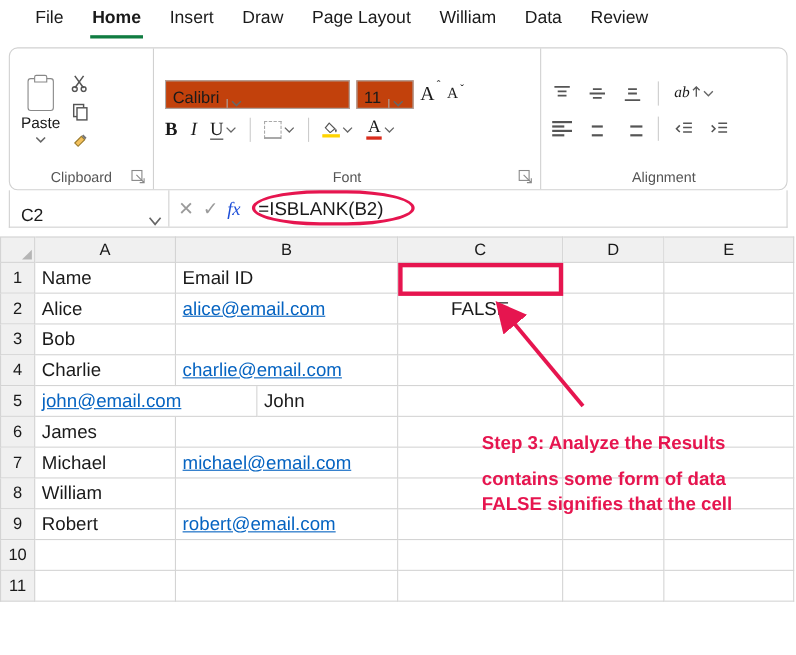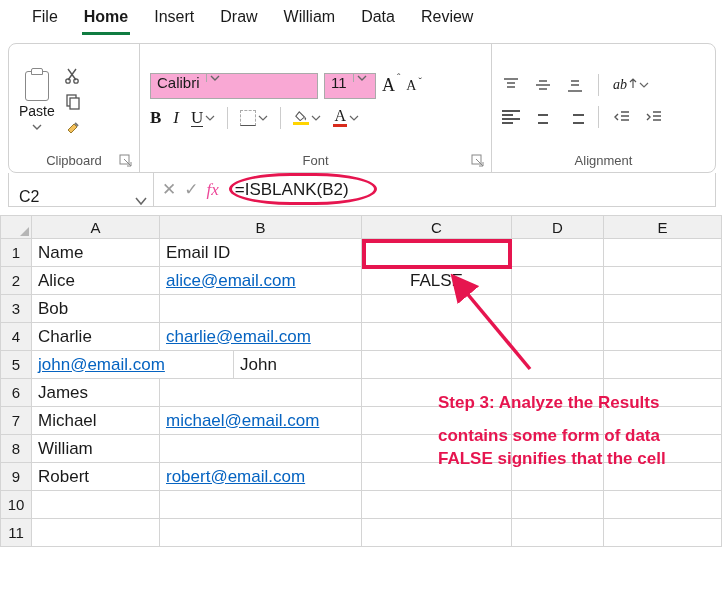--- a/index.html
+++ b/index.html
@@ -36,21 +36,21 @@
   .paste-board{position:absolute;left:3px;top:3px;width:24px;height:30px;border:1.5px solid #888;border-radius:3px;background:#fff;}
   .paste-clip{position:absolute;left:9px;top:0;width:12px;height:7px;border:1.5px solid #888;border-radius:2px 2px 0 0;background:#fff;}
   .paste-label{font-size:14px;margin-top:1px;}
   .paste-dd{margin-top:-1px;}
   .clip-col{display:flex;flex-direction:column;gap:6px;align-items:center;}
   .scissors,.copy-icn,.brush{width:20px;height:20px;display:flex;align-items:center;justify-content:center;}
 
   
   .font-col{display:flex;flex-direction:column;gap:8px;}
   .font-row1{display:flex;gap:6px;align-items:center;}
-  .combo{display:flex;align-items:flex-start;border:1px solid #aaa;height:26px;background:#f9a8d4;}
+  .combo{display:flex;align-items:flex-end;border:1px solid #aaa;height:26px;background:#c2410c;}
   .combo span{padding:0 6px;}
   .combo .dd{border-left:1px solid #aaa;width:18px;display:flex;align-items:center;justify-content:center;}
   .fontname{width:168px;font-size:15px;}
   .fontsize{width:52px;font-size:15px;}
   .aicon{display:flex;align-items:end;gap:1px;font-family:"Times New Roman",serif;}
   .font-row2{display:flex;gap:12px;align-items:center;font-size:17px;font-family:"Times New Roman",serif;}
   .btn{display:flex;align-items:center;gap:2px;cursor:pointer;}
   .uline{border-bottom:1.5px solid #333;line-height:1;}
   .border-icn{width:16px;height:16px;border:1px solid #555;border-top:1px dashed #aaa;border-left:1px dashed #aaa;border-right:1px dashed #aaa;}
   .fill-icn{width:16px;height:14px;display:flex;flex-direction:column;}
@@ -63,21 +63,21 @@
   .align-col{display:flex;flex-direction:column;gap:10px;}
   .align-row{display:flex;gap:14px;align-items:center;}
   .halign{width:18px;height:14px;display:flex;flex-direction:column;justify-content:space-between;}
   .halign i{height:2px;background:#555;display:block;}
   .orient-icn{font-style:italic;}
 
   
   .fbar{display:flex;align-items:center;border:1px solid var(--border);border-top:none;margin:0 8px;height:34px;}
   .namebox{width:145px;display:flex;align-items:flex-end;justify-content:space-between;padding:0 6px 0 10px;border-right:1px solid var(--border);height:100%;font-size:16px;}
   .fx-ctrls{display:flex;align-items:center;gap:8px;padding:0 8px;color:#9b9b9b;font-size:17px;}
-  .fx-ctrls .fx{font-style:italic;color:#ec4899;font-family:"Times New Roman",serif;}
+  .fx-ctrls .fx{font-style:italic;color:#1d4ed8;font-family:"Times New Roman",serif;}
   .formula{flex:1;padding:0 8px;font-size:17px;position:relative;height:100%;display:flex;align-items:center;}
   .formula-oval{position:absolute;left:2px;top:0;width:148px;height:32px;border:3px solid var(--annot);border-radius:50%/60%;pointer-events:none;}
 
   
   .sheet{margin:8px 0 0 0;position:relative;}
   .hdr-row{display:flex;}
   .corner{width:32px;height:24px;border:1px solid var(--grid);background:#f0f0f0;position:relative;}
   .corner::after{content:"";position:absolute;right:2px;bottom:2px;border-style:solid;border-width:0 0 9px 9px;border-color:transparent transparent #b5b5b5 transparent;}
   .colhdr{height:24px;border:1px solid var(--grid);border-left:none;display:flex;align-items:center;justify-content:center;background:#f0f0f0;font-size:15px;}
   .row{display:flex;}
@@ -95,20 +95,21 @@
 </style>
 </head>
 <body>
 <div class="app">
 
 <div class="tabs">
   <div class="tab">File</div>
   <div class="tab active">Home</div>
   <div class="tab">Insert</div>
   <div class="tab">Draw</div>
+  <div class="tab">Page Layout</div>
   <div class="tab">William</div>
   <div class="tab">Data</div>
   <div class="tab">Review</div>
 </div>
 
 <div class="ribbon">
 
   <div class="group" style="width:130px;">
     <div class="group-body">
       <div class="paste-col">

